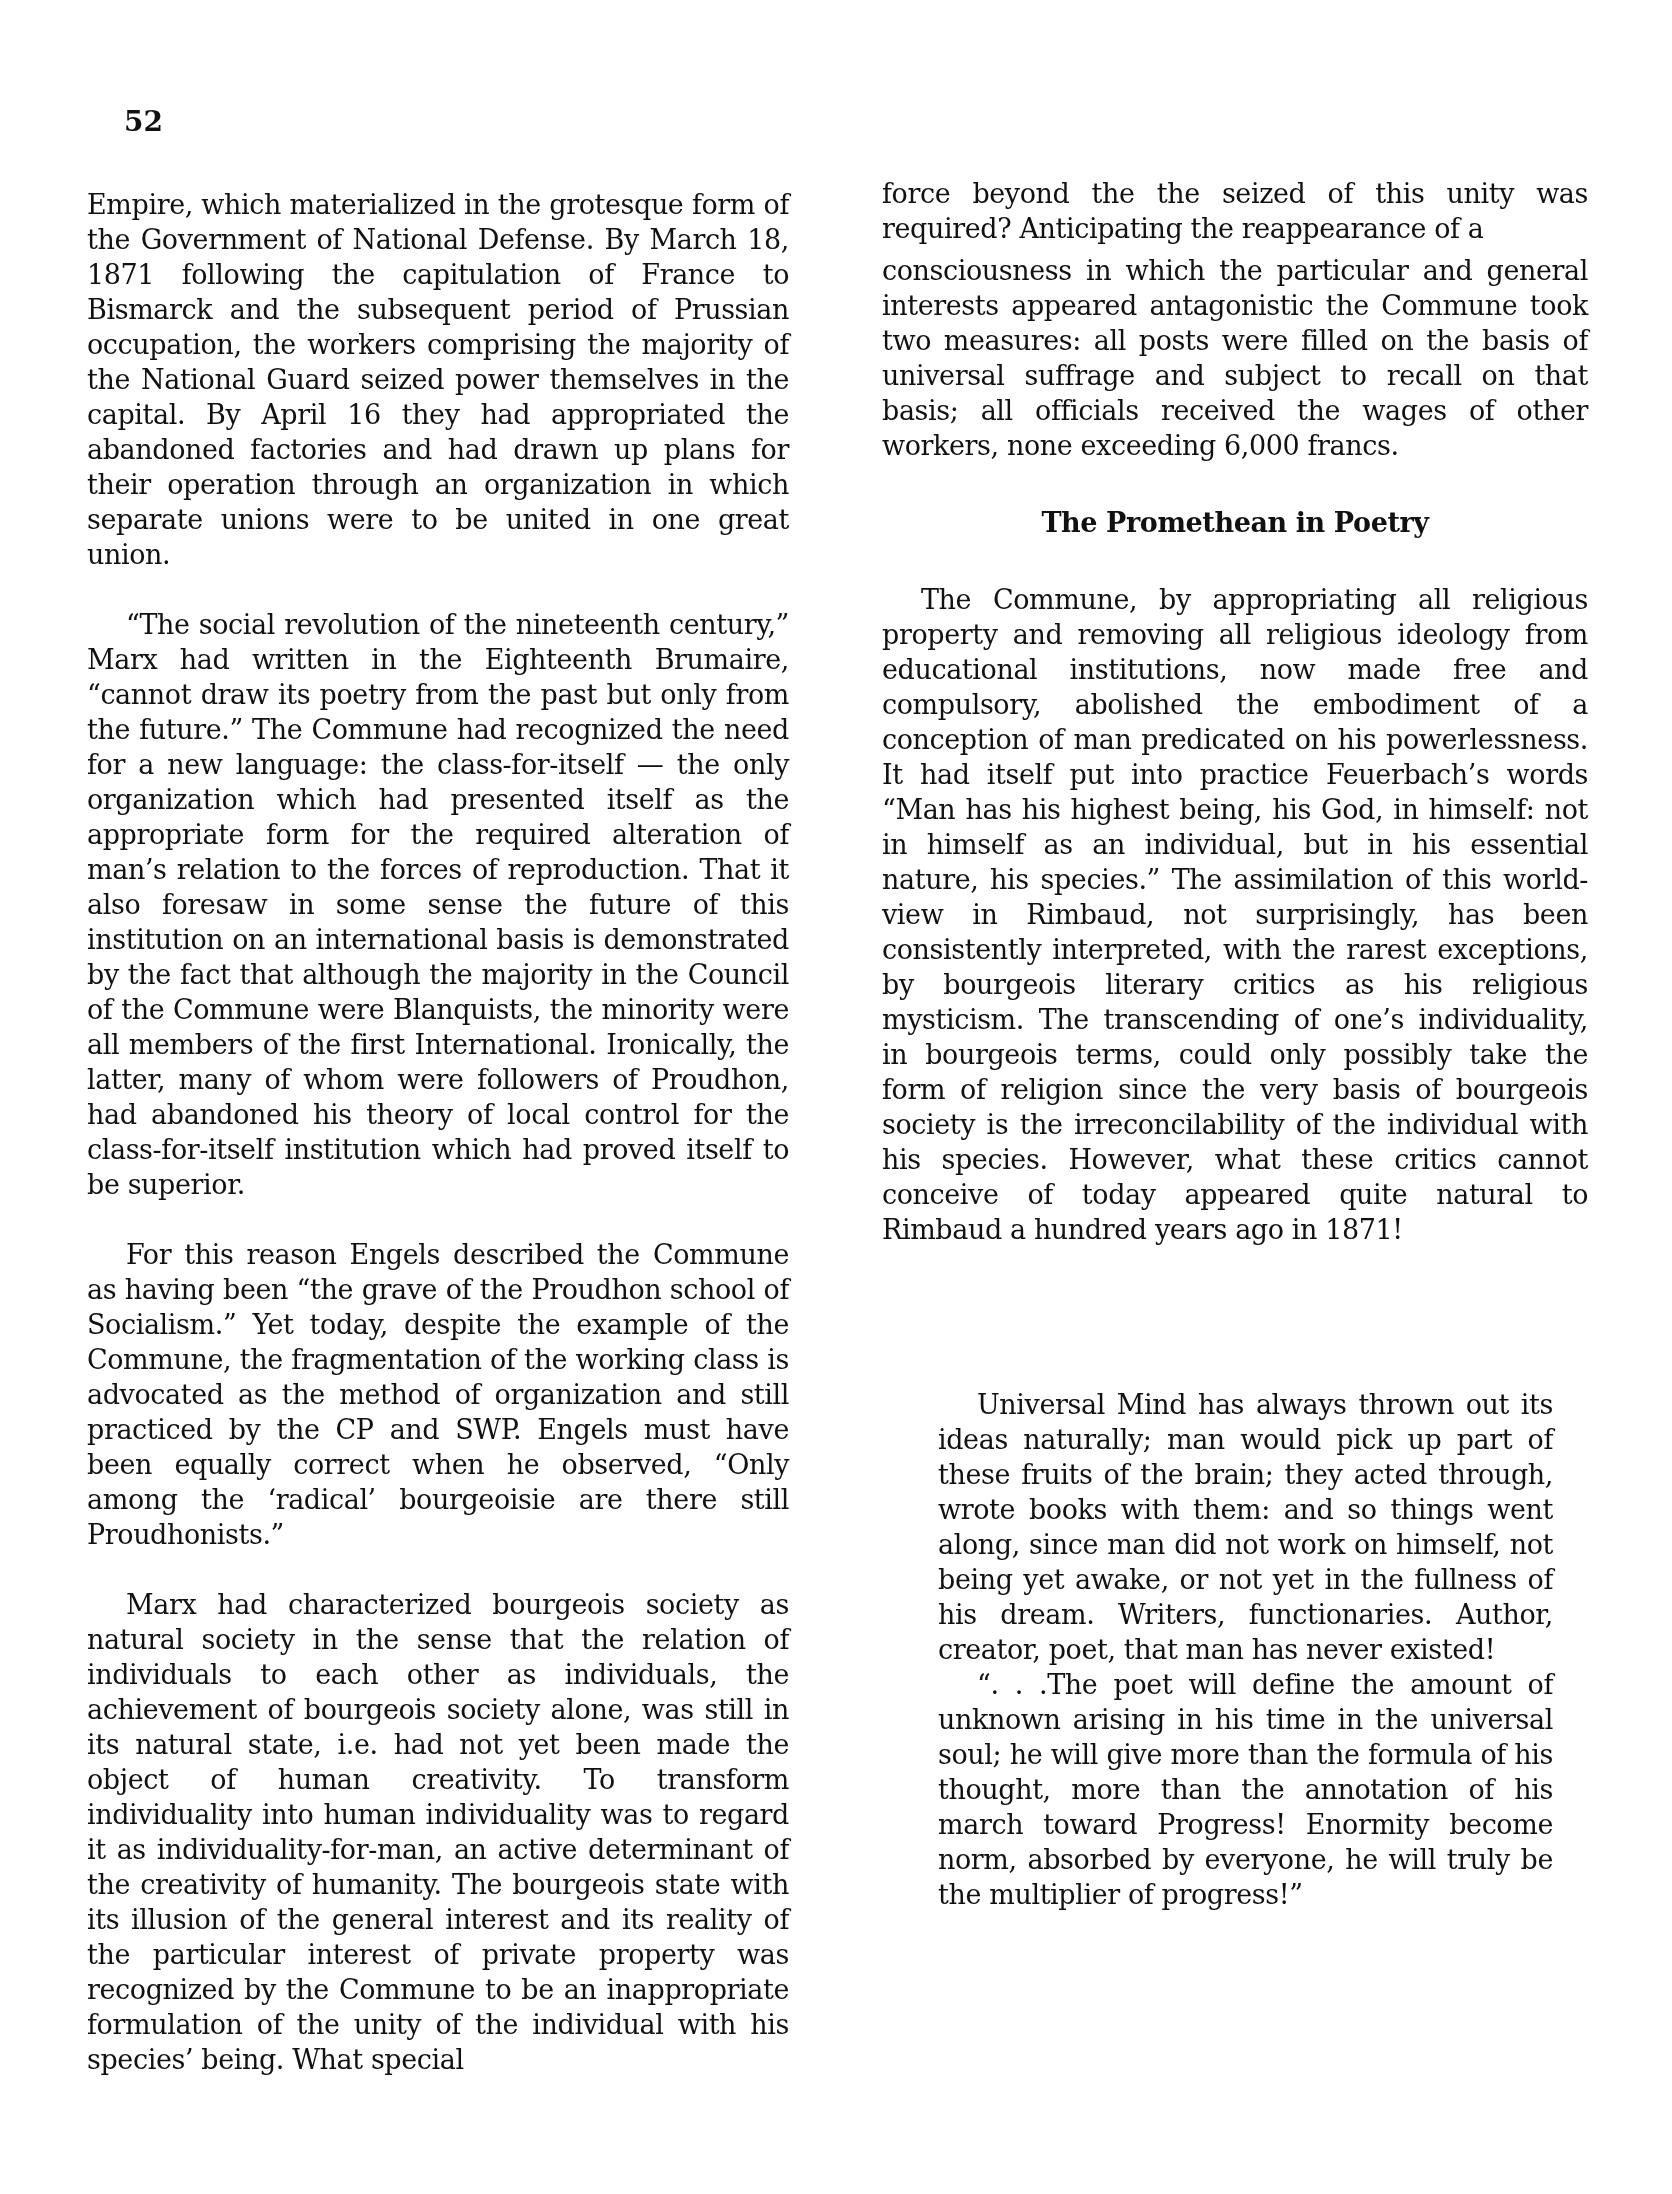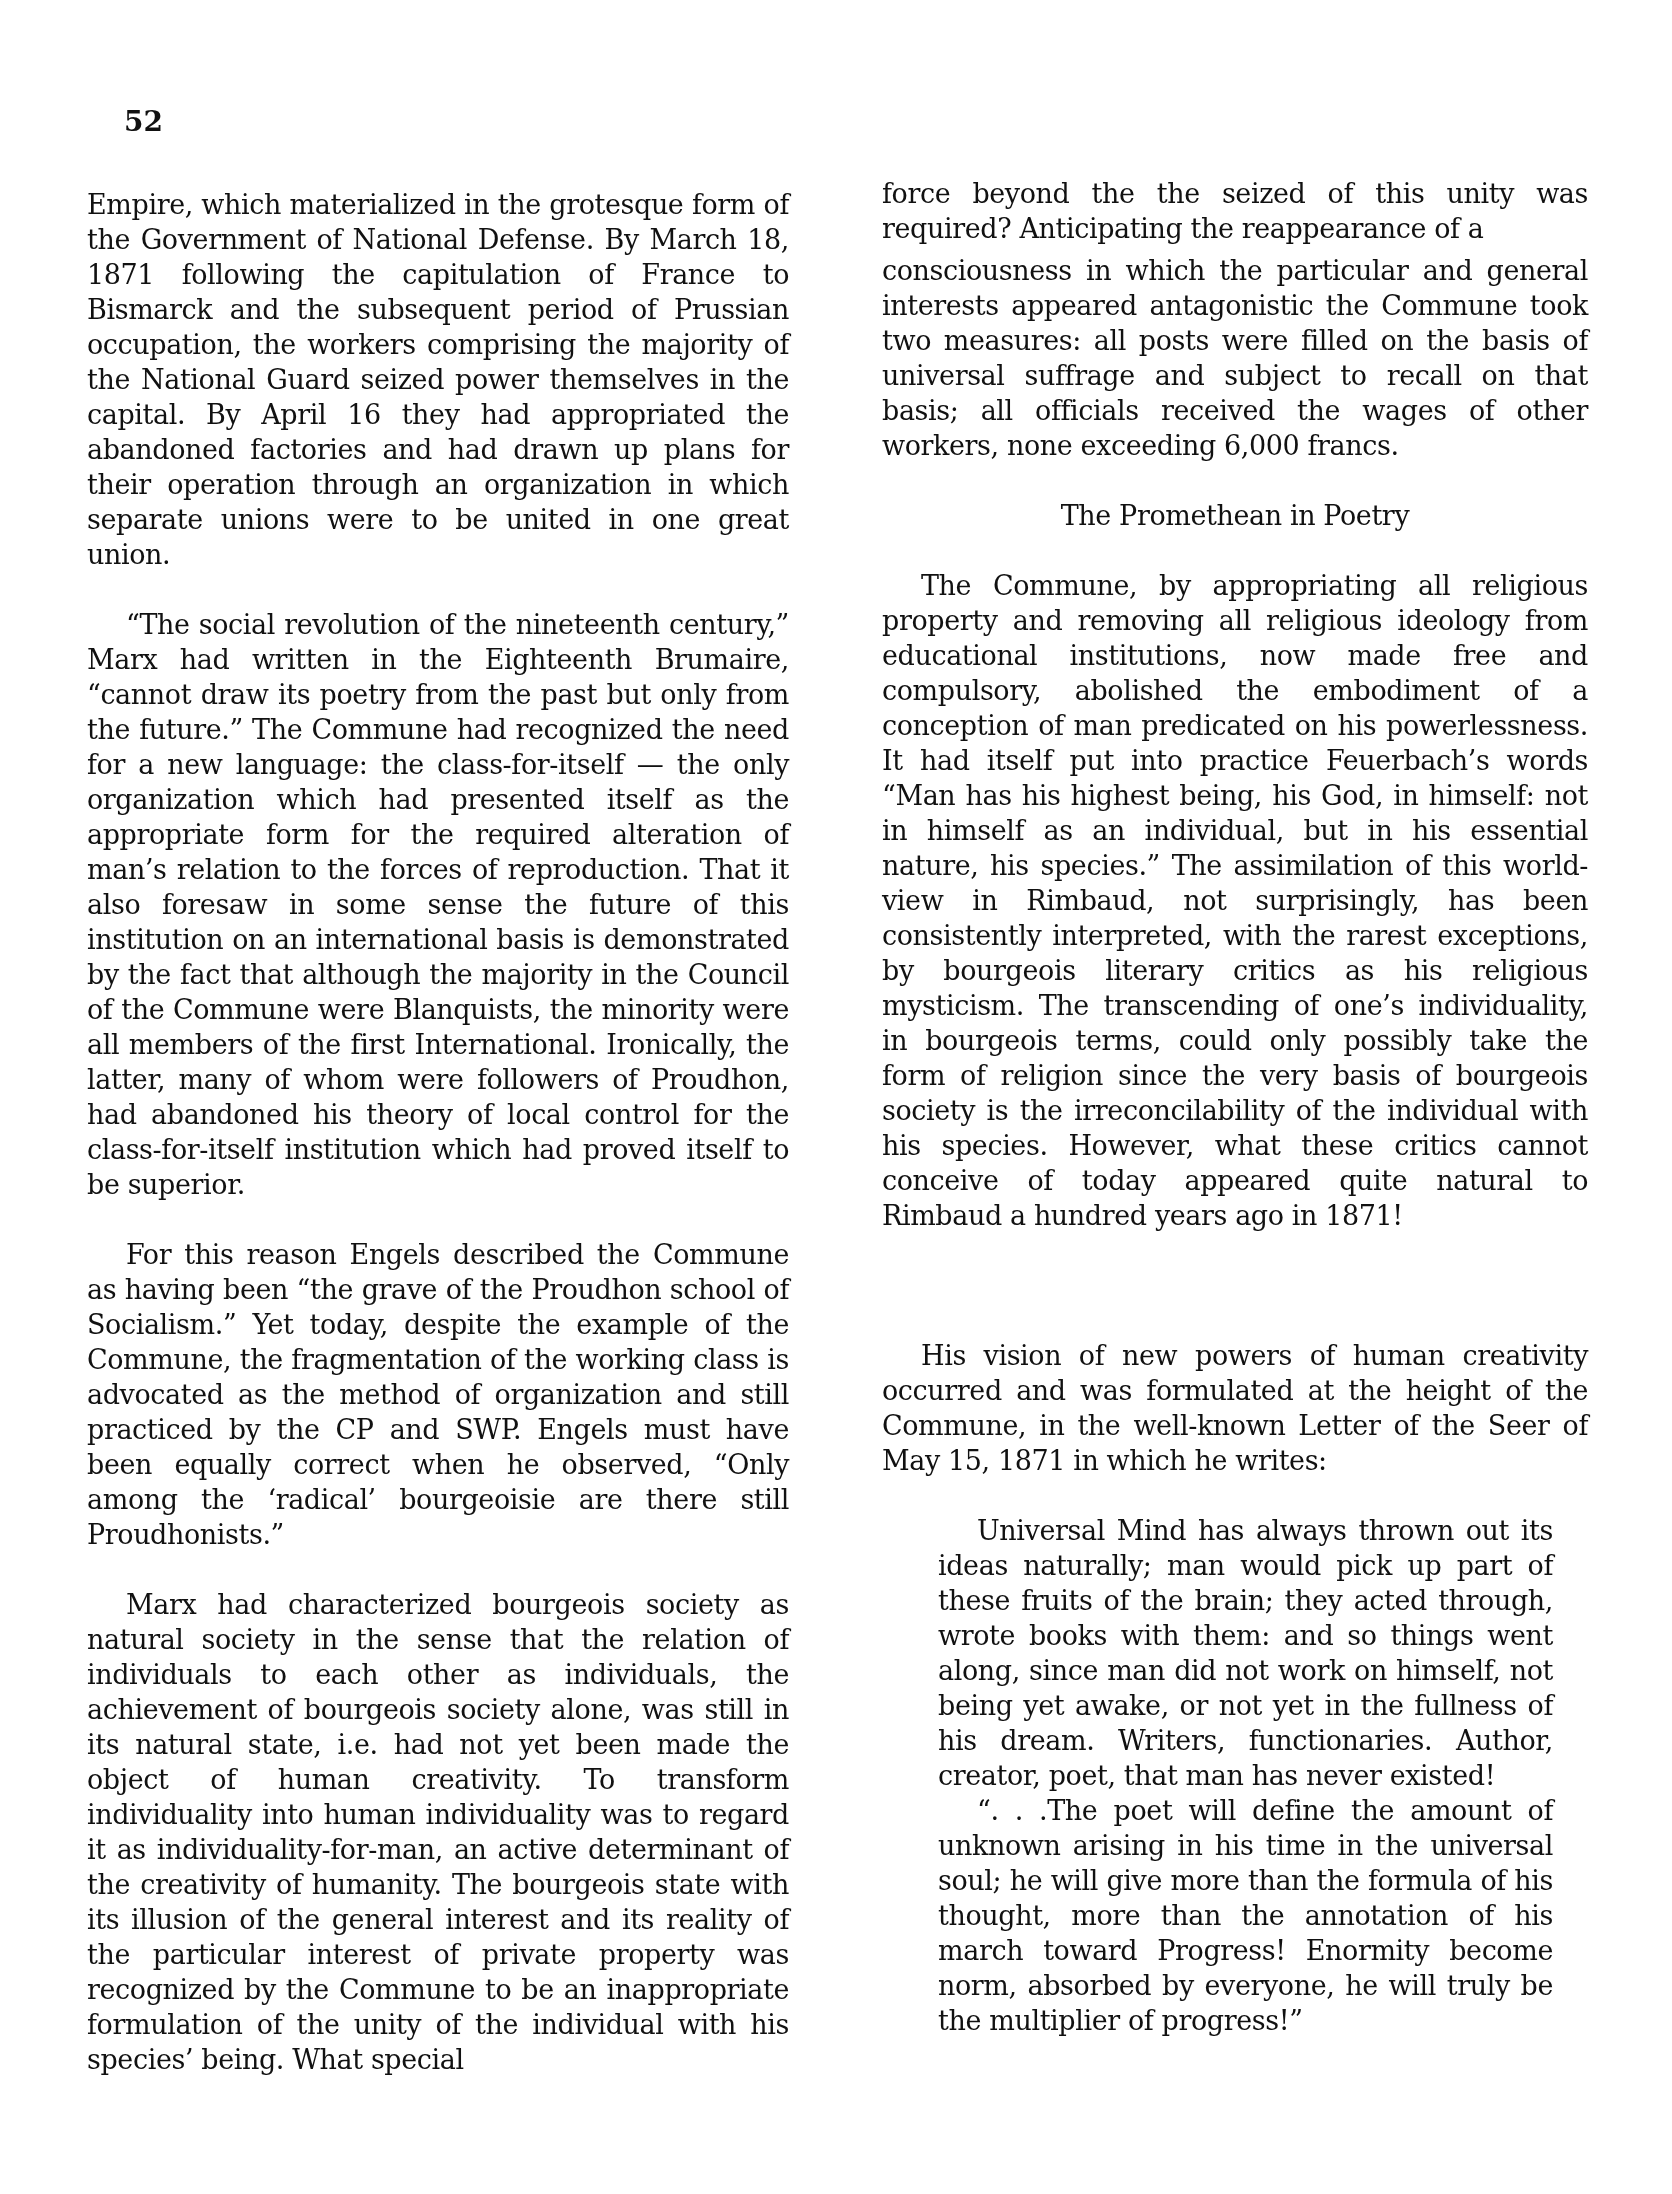--- a/index.html
+++ b/index.html
@@ -7,21 +7,21 @@
          font-family: "DejaVu Serif", "Liberation Serif", serif; color: #111; }
   .page-number { position: absolute; left: 84px; top: 105px; font-size: 28px; font-weight: bold; margin-left: 40px; }
   .col { position: absolute; font-size: 27px; line-height: 35px; letter-spacing: -0.4px; }
   .col-left { left: 87px; width: 702px; top: 187px; }
   .col-right { left: 882px; width: 706px; top: 176px; }
   .para { text-align: justify; margin: 0; }
   .para.indent { text-indent: 39px; }
   .gap-sm { height: 7px; }
   .gap { height: 35px; }
   .gap-lg { height: 105px; }
-  .heading { text-align: center; font-weight: normal; margin: 0; }
+  .heading { text-align: center; font-weight: bold; margin: 7px; }
   .blockquote { margin: 0 0 0 56px; width: 615px; text-align: justify; }
   .blockquote .para.indent { text-indent: 39px; }
   b, strong { font-weight: normal; }
 </style>
 </head>
 <body>
 
 <div class="page-number">52</div>
 
 <div class="col col-left">
@@ -36,20 +36,19 @@
 
 <div class="col col-right">
   <p class="para">force beyond the the seized of this unity was required? Anticipating the reappearance of a</p>
   <div class="gap-sm"></div>
   <p class="para">consciousness in which the particular and general interests appeared antagonistic the Commune took two measures: all posts were filled on the basis of universal suffrage and subject to recall on that basis; all officials received the wages of other workers, none exceeding 6,000 francs.</p>
   <div class="gap"></div>
   <p class="heading">The Promethean in Poetry</p>
   <div class="gap"></div>
   <p class="para indent"><span>The Commune, by appropriating all religious property and removing all religious ideology from educational institutions, now made free and compulsory, abolished the embodiment of a conception of man predicated on his powerlessness. It had itself put into practice Feuerbach’s words “</span><b>Man has his highest being, his God, in himself:</b><span> not in himself as an individual, but in his essential nature, his species.” The assimilation of this world-view in Rimbaud, not surprisingly, has been consistently interpreted, with the rarest exceptions, by bourgeois literary critics as his religious mysticism. The transcending of one’s individuality, in bourgeois terms, could only possibly take the form of religion since the very basis of bourgeois society is the irreconcilability of the individual with his species. However, what these critics cannot conceive of today appeared quite natural to Rimbaud a hundred years ago in 1871!</span></p>
   <div class="gap-lg"></div>
-  <p class="para indent"><span>His vision of new powers of human creativity occurred and was formulated at the height of the Commune, in the well-known </span><b>Letter of the Seer</b><span> of May 15, 1871 in which he writes:</span></p>
   <div class="gap"></div>
   <div class="blockquote">
     <p class="para indent">Universal Mind has always thrown out its ideas naturally; man would pick up part of these fruits of the brain; they acted through, wrote books with them: and so things went along, since man did not work on himself, not being yet awake, or not yet in the fullness of his dream. Writers, functionaries. Author, creator, poet, that man has never existed!</p>
     <p class="para indent">“. . .The poet will define the amount of unknown arising in his time in the universal soul; he will give more than the formula of his thought, more than the annotation of his march toward Progress! Enormity become norm, absorbed by everyone, he will truly be the multiplier of progress!”</p>
   </div>
 </div>
 
 
 </body></html>

